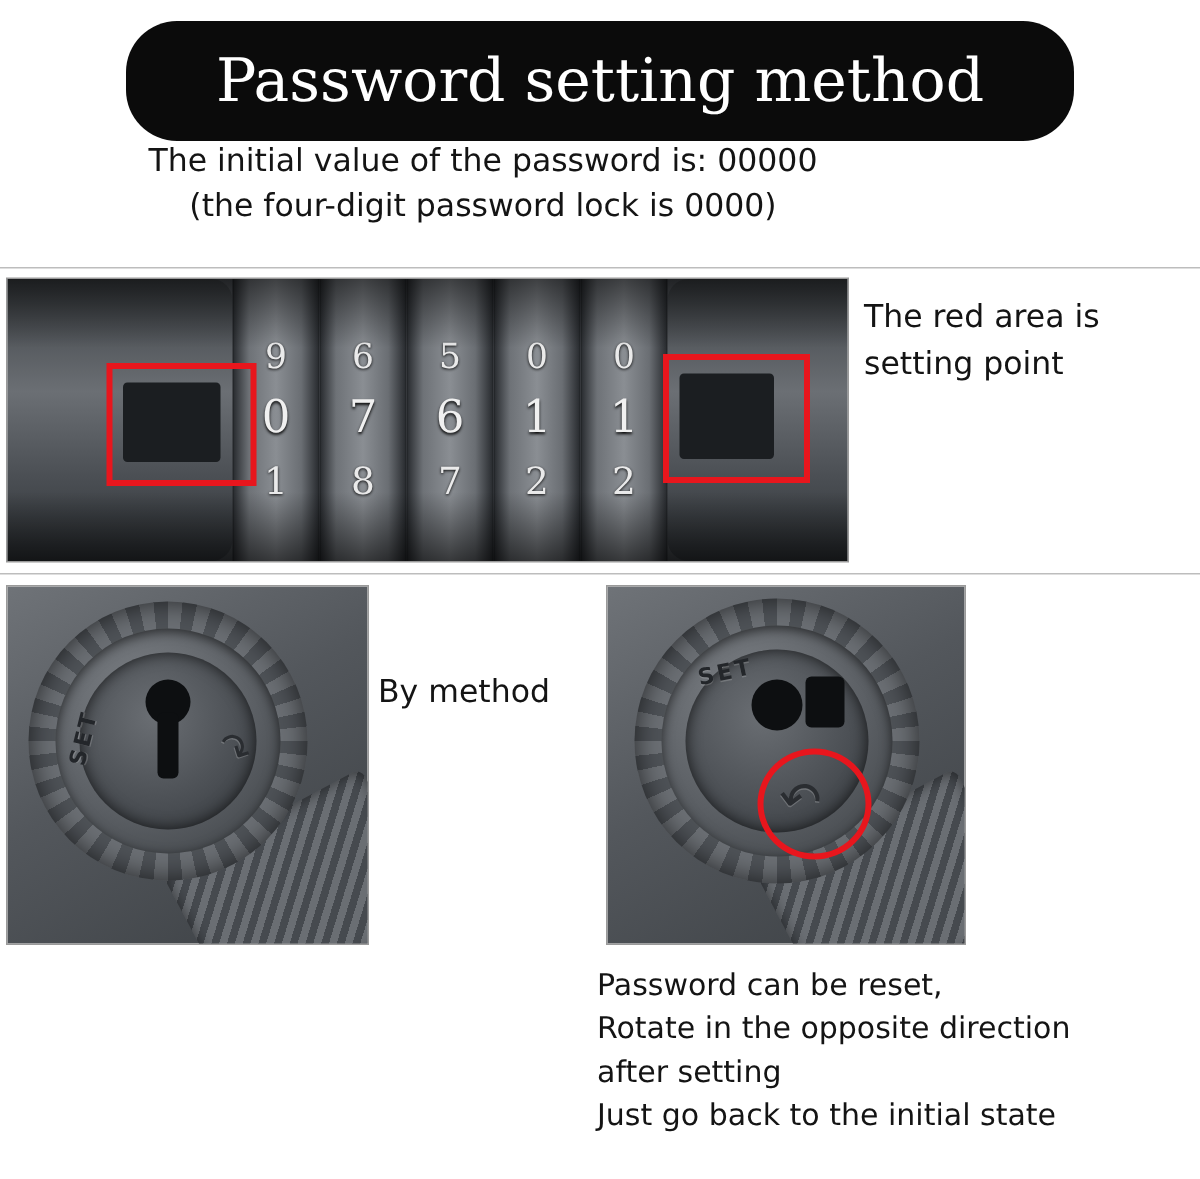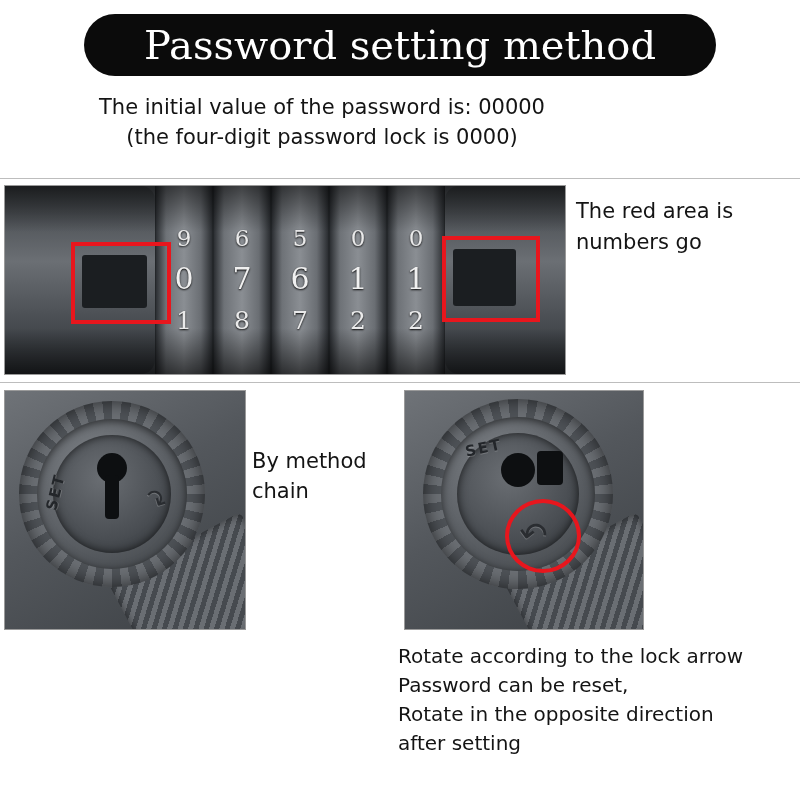--- a/index.html
+++ b/index.html
@@ -15,21 +15,21 @@
     position: relative;
     overflow: hidden;
   }
 
   
   .title-pill {
     position: absolute;
     left: 84px;
     top: 14px;
     width: 632px;
-    height: 62px;
+    height: 80px;
     background: #0b0b0b;
     border-radius: 34px;
     display: flex;
     align-items: center;
     justify-content: center;
   }
   .title-pill .title-text {
     color: #ffffff;
     font-family: "DejaVu Serif", serif;
     font-size: 40px;
@@ -317,51 +317,50 @@
   <div class="red-box" id="redbox-left">
     <div class="inner-dark"></div>
   </div>
   <div class="red-box" id="redbox-right">
     <div class="inner-dark"></div>
   </div>
 </div>
 
 <div id="text-red-area">
   <div class="line">The red area is</div>
-  <div class="line">numbers go</div>
+  <div class="line">setting point</div>
 </div>
 
 <div class="divider" id="divider-mid"></div>
 
 <div class="photo" id="photo-knob-left">
   <div class="barrel" style="left:120px; top:150px; width:150px; height:110px;"></div>
   <div class="knob-outer" style="left:14px; top:10px; width:186px; height:186px;"></div>
   <div class="knob-mid" style="left:32px; top:28px; width:150px; height:150px;"></div>
   <div class="knob-inner" style="left:48px; top:44px; width:118px; height:118px;"></div>
   <div class="keyhole" style="left:92px; top:62px; width:30px; height:30px;"></div>
   <div class="keyhole slot" style="left:100px; top:84px; width:14px; height:44px;"></div>
   <div class="set-label" style="left:32px; top:92px; transform:rotate(-76deg);">SET</div>
   <div class="arrow-glyph" style="left:140px; top:96px; transform:rotate(28deg);">↷</div>
 </div>
 
 <div id="text-initial-password">
   <div class="line">By method</div>
-  <div class="line">chain</div>
 </div>
 
 <div class="photo" id="photo-knob-right">
   <div class="barrel" style="left:116px; top:150px; width:150px; height:110px;"></div>
   <div class="knob-outer" style="left:18px; top:8px; width:190px; height:190px;"></div>
   <div class="knob-mid" style="left:36px; top:26px; width:154px; height:154px;"></div>
   <div class="knob-inner" style="left:52px; top:42px; width:122px; height:122px;"></div>
   <div class="keyhole" style="left:96px; top:62px; width:34px; height:34px;"></div>
   <div class="keyhole slot" style="left:132px; top:60px; width:26px; height:34px;"></div>
   <div class="set-label" style="left:60px; top:48px; transform:rotate(-12deg);">SET</div>
   <div class="red-circle" style="left:100px; top:108px; width:76px; height:74px;"></div>
   <div class="arrow-glyph" style="left:114px; top:126px; font-size:34px; transform:rotate(8deg);">↶</div>
 </div>
 
 <div id="text-rotate">
-  <div class="line">Rotate according to the lock arrow</div>
   <div class="line">Password can be reset,</div>
   <div class="line">Rotate in the opposite direction</div>
   <div class="line">after setting</div>
+  <div class="line">Just go back to the initial state</div>
 </div>
 
 </body></html>

